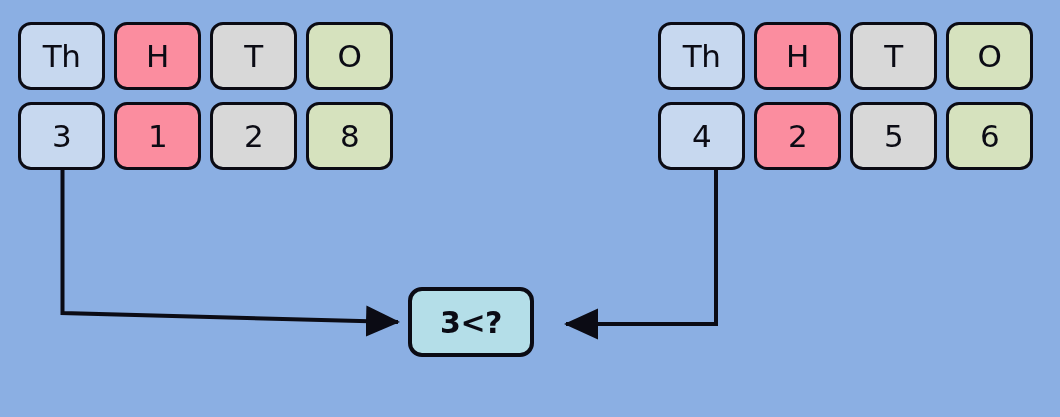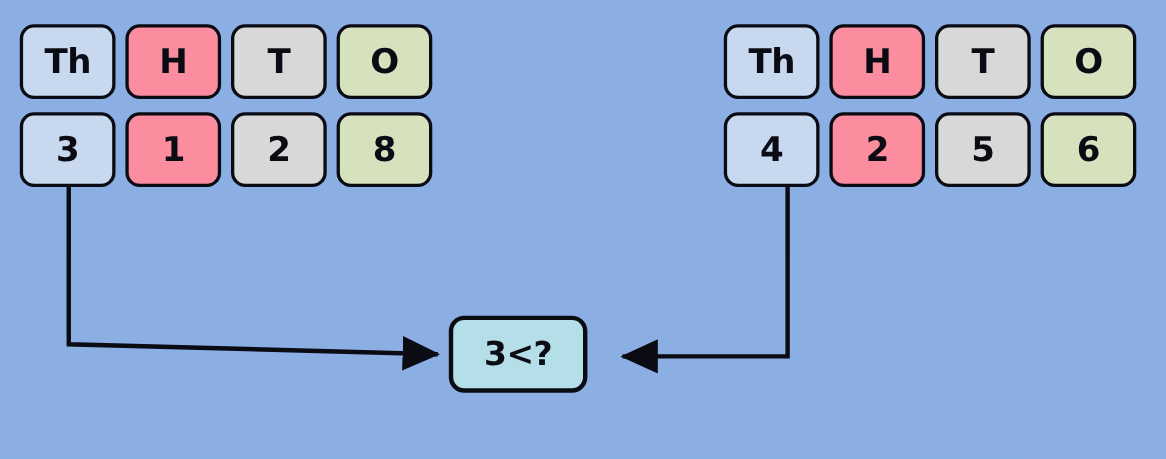--- a/index.html
+++ b/index.html
@@ -30,21 +30,21 @@
   #grid-left  { left: 18px;  top: 22px; }
   #grid-right { left: 658px; top: 22px; }
 
   .cell {
     border: 3.5px solid #0B0B14;
     border-radius: 13px;
     display: flex;
     align-items: center;
     justify-content: center;
     font-size: 31px;
-    font-weight: bold;
+    font-weight: normal;
     color: #0B0B14;
     box-sizing: border-box;
     line-height: 1;
     letter-spacing: -0.5px;
   }
   .c-blue  { background: #C7D8EF; }
   .c-pink  { background: #FB8D9F; }
   .c-gray  { background: #D8D8D8; }
   .c-green { background: #D6E2BE; }
 

